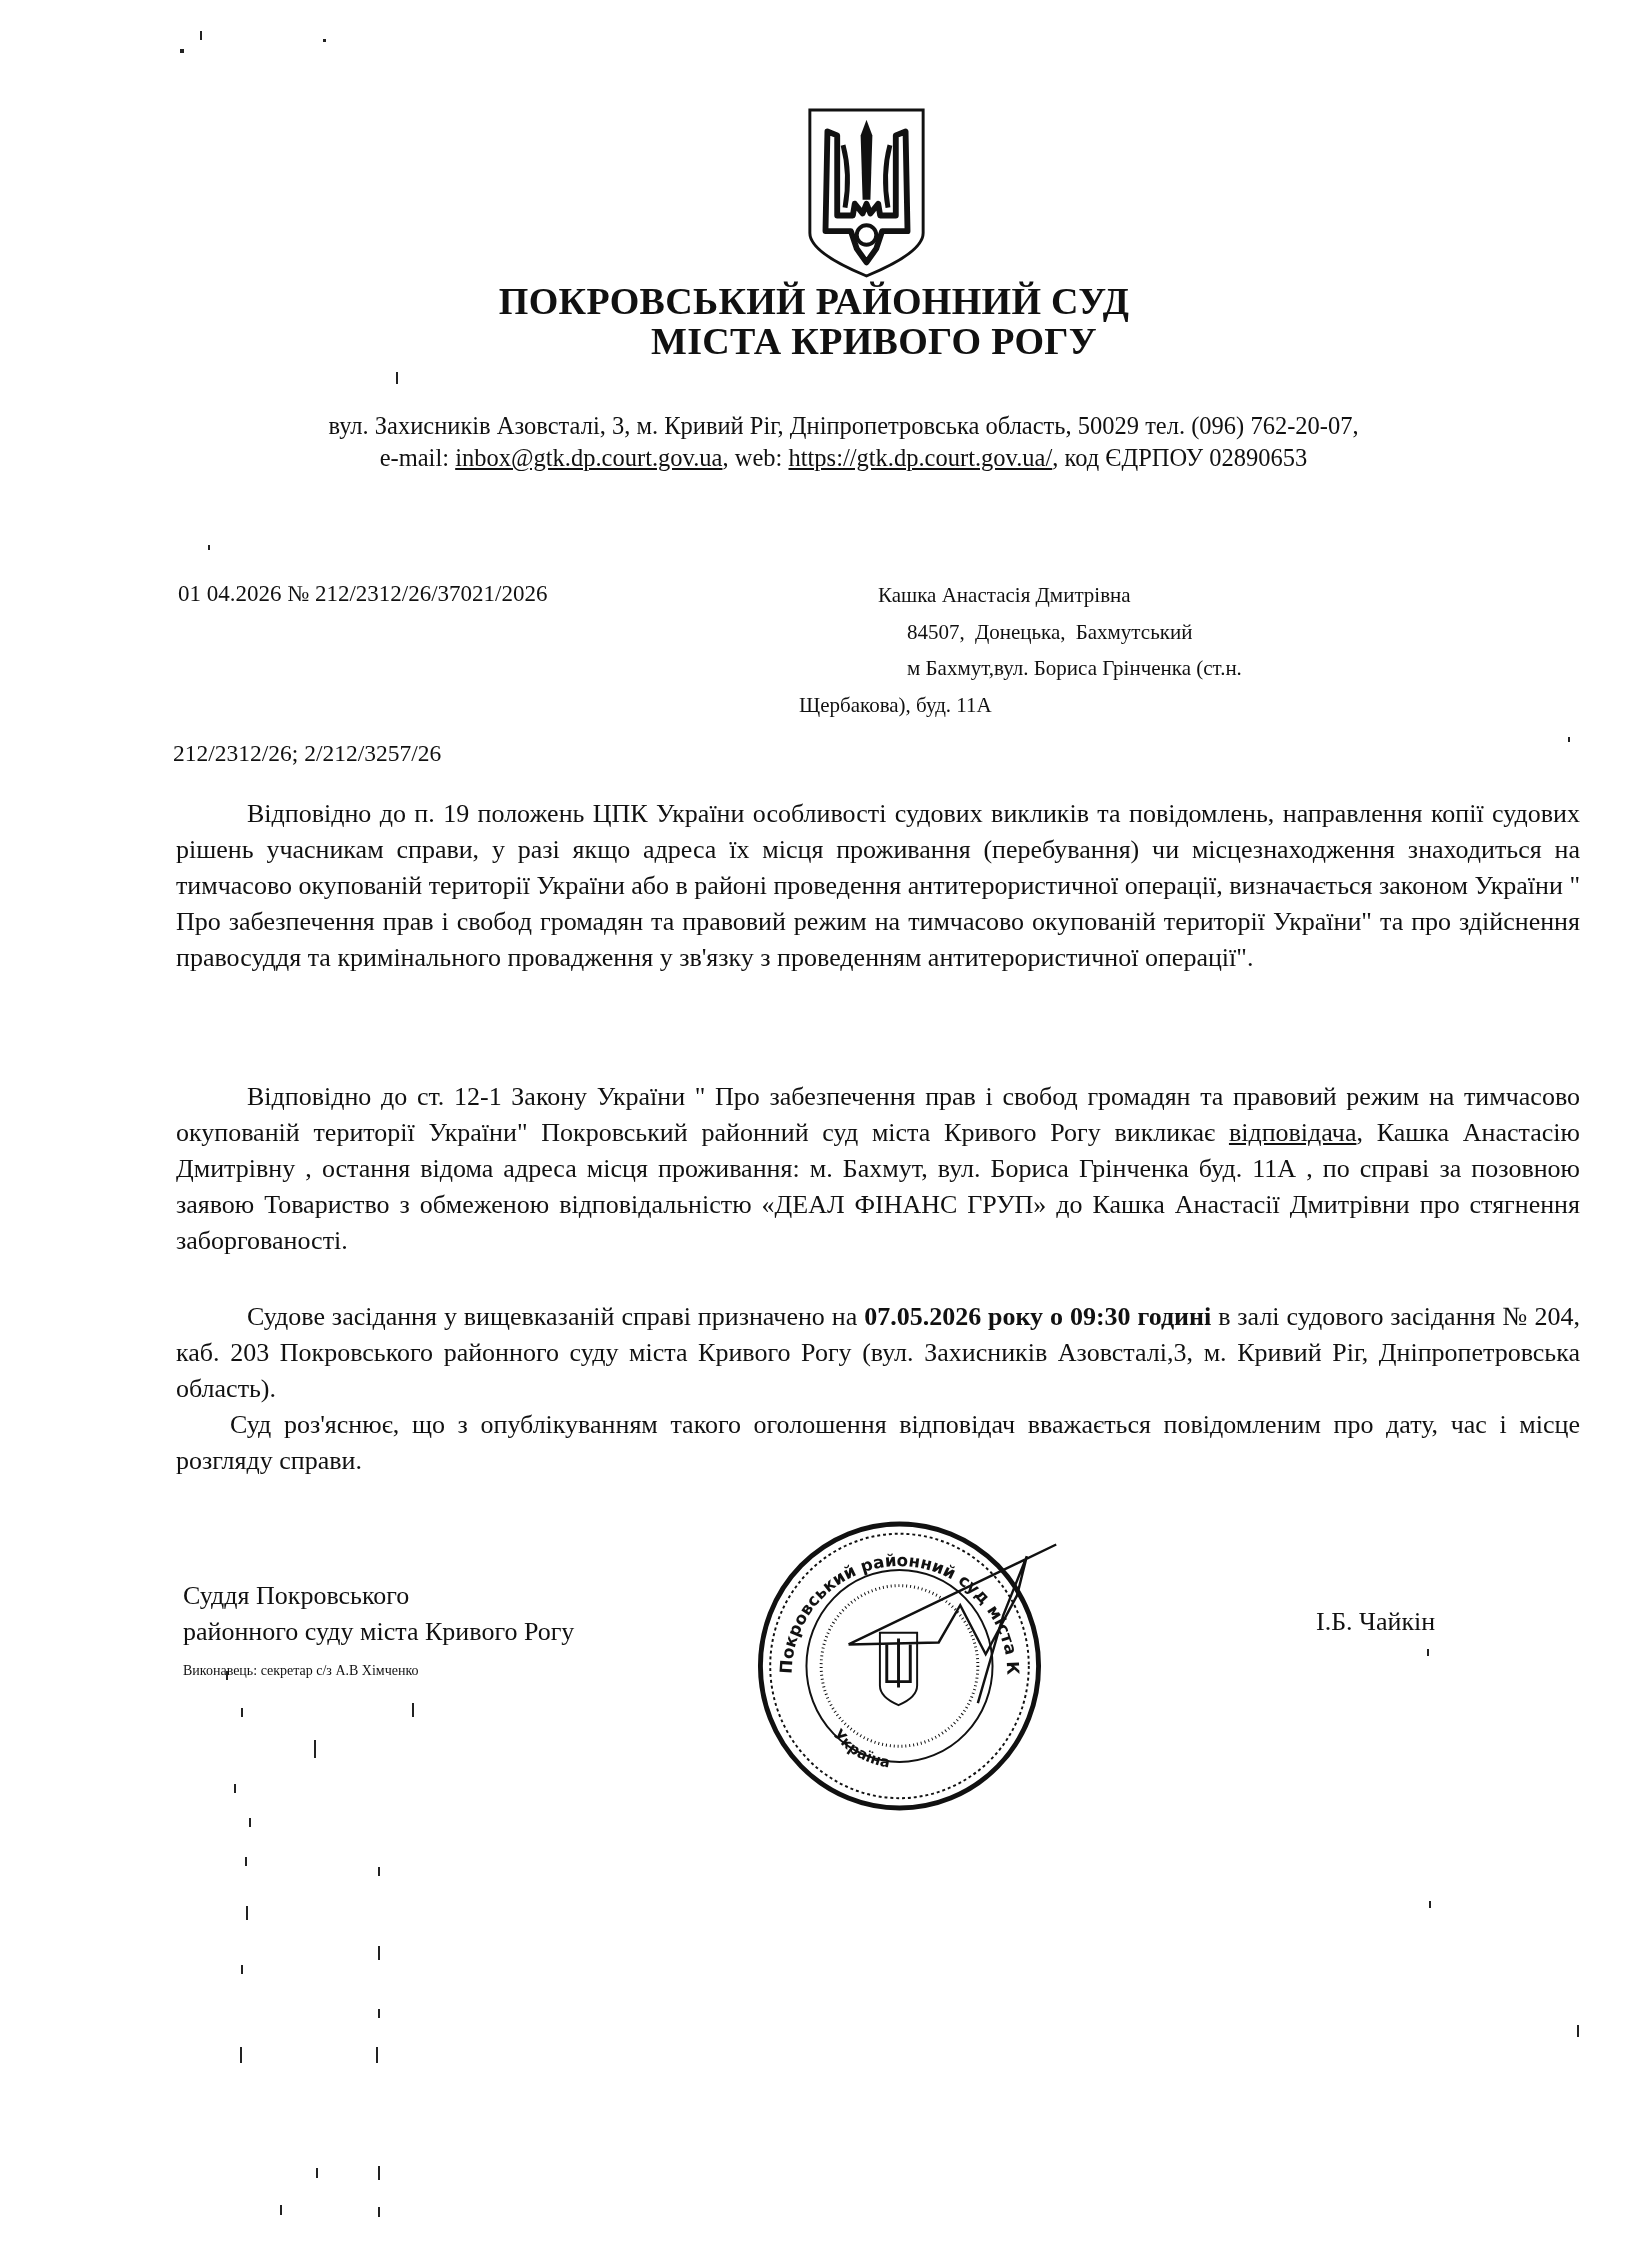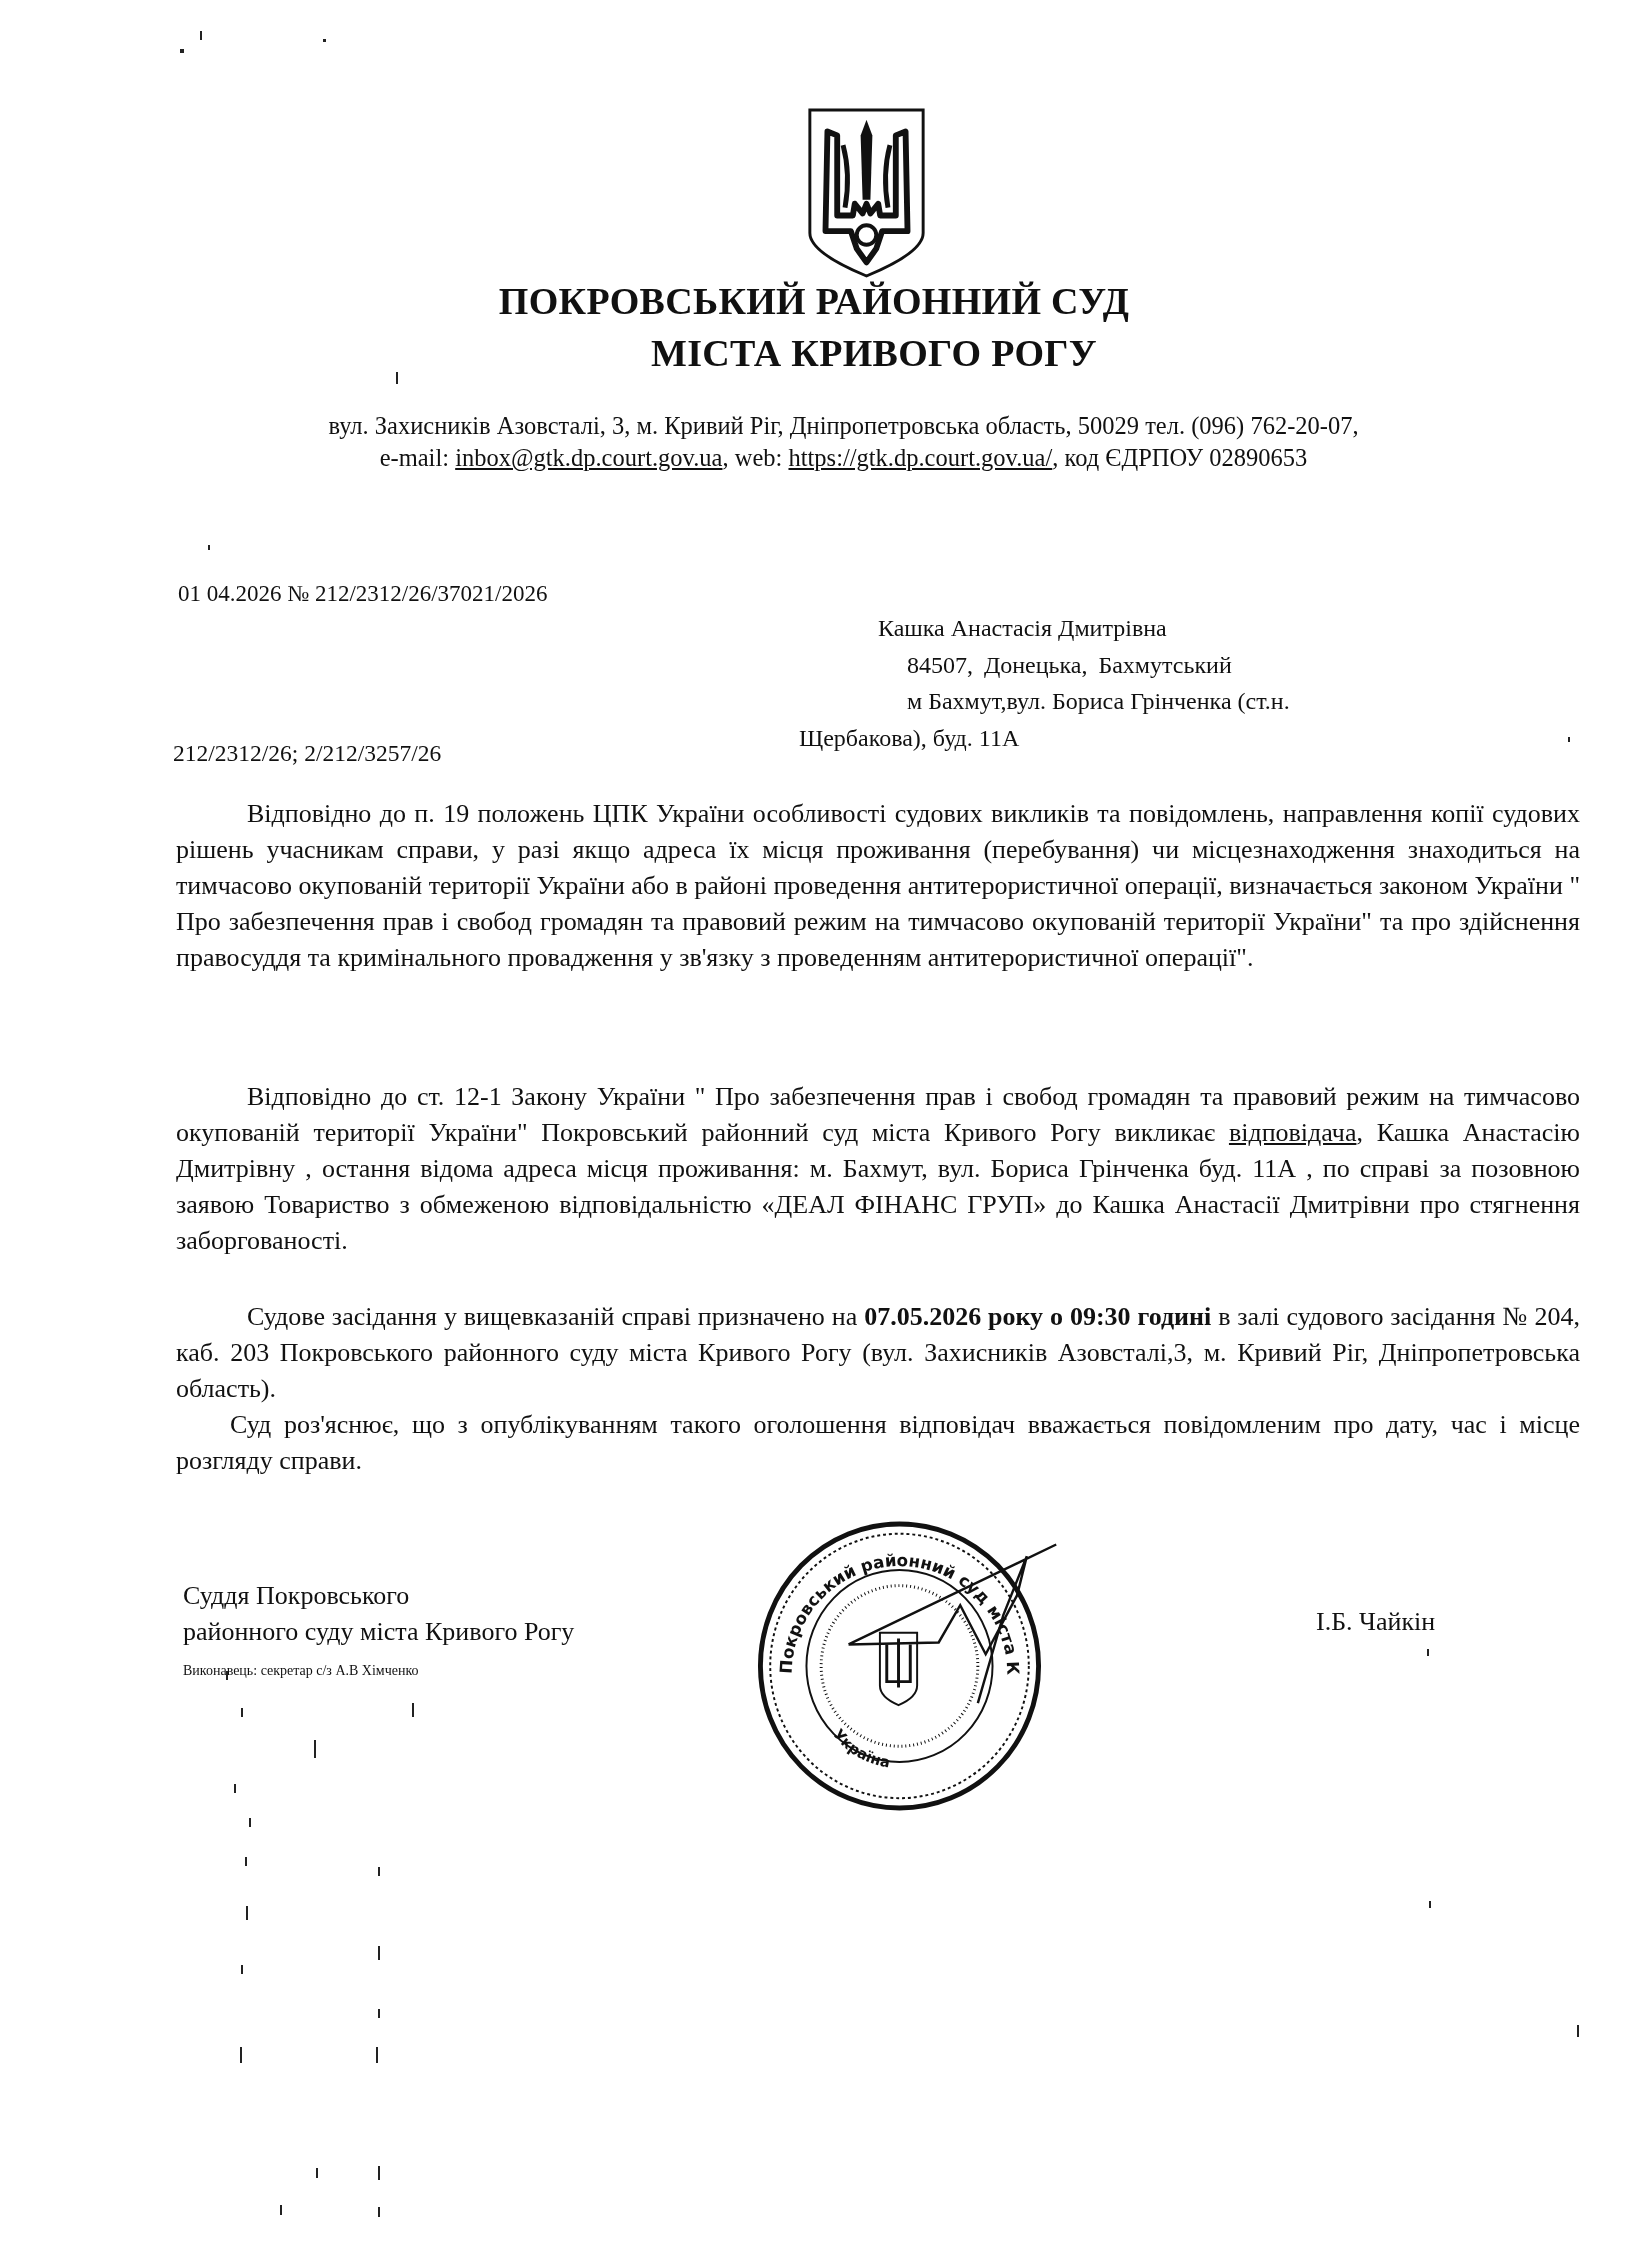--- a/index.html
+++ b/index.html
@@ -7,30 +7,30 @@
       width: 1628px; height: 2258px; position: relative; overflow: hidden;
       font-family: "Liberation Serif", "DejaVu Serif", serif; color: #111;
     }
     .abs { position: absolute; }
     .emblem { left: 804px; top: 106px; width: 125px; height: 174px; }
     .title {
       left: 0; width: 1628px; text-align: center; font-weight: bold;
       font-size: 38px; letter-spacing: 0.3px; line-height: 43px;
     }
     .title1 { top: 280px; box-sizing: border-box; }
-    .title2 { top: 332px; padding-left: 120px; box-sizing: border-box; }
+    .title2 { top: 320px; padding-left: 120px; box-sizing: border-box; }
     .contact {
       font-size: 24.5px; line-height: 32px; text-align: center;
       left: 167px; width: 1353px;
     }
     .c1 { top: 410px; }
     .c2 { top: 442px; }
     .u { text-decoration: underline; }
     .ref { left: 178px; top: 581px; font-size: 23px; }
-    .rec { font-size: 24px; line-height: 35px; margin-top: 33px; }
+    .rec { font-size: 21px; line-height: 35px; }
     .rec1 { left: 878px; top: 578px; }
     .rec2 { left: 907px; top: 615px; word-spacing: 4.9px; }
     .rec3 { left: 907px; top: 651px; }
     .rec4 { left: 799px; top: 688px; }
     .cases { left: 173px; top: 740px; font-size: 23.5px; }
     .para {
       left: 176px; width: 1404px; font-size: 26px; line-height: 36px;
       text-align: justify; text-align-last: left;
     }
     .p1 { top: 796px; text-indent: 71px; }

